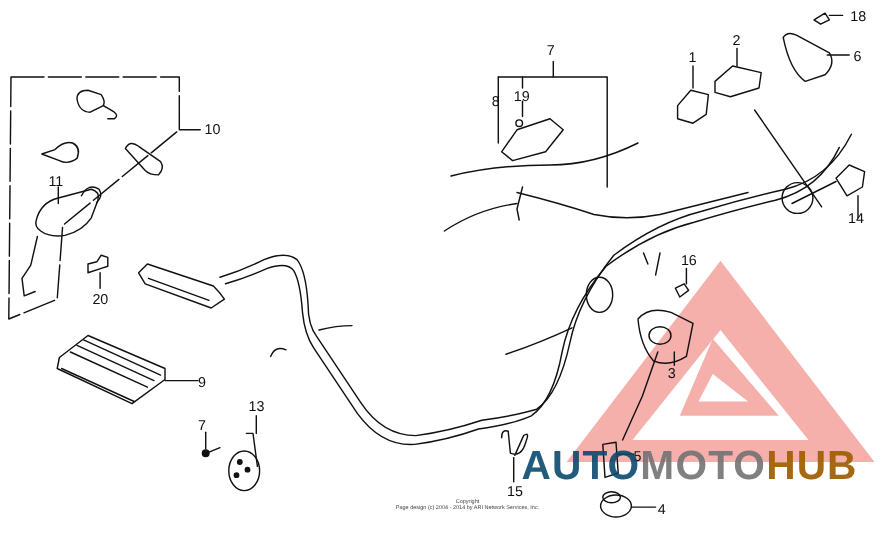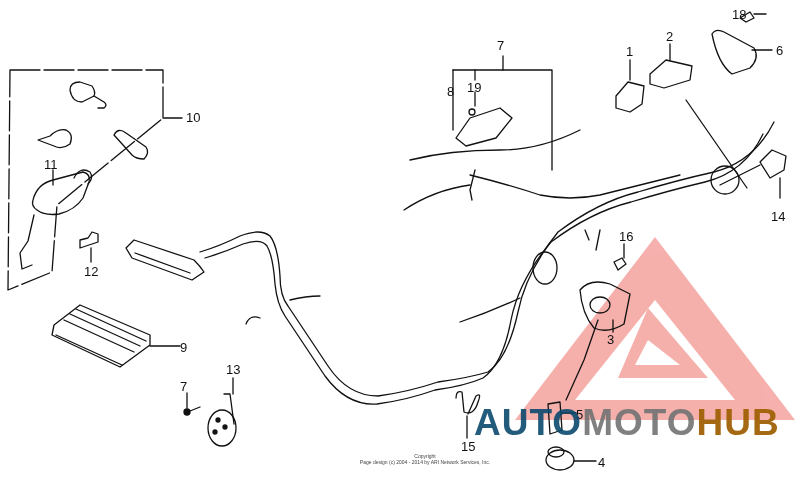--- a/index.html
+++ b/index.html
@@ -172,27 +172,27 @@
 <div class="callout" style="left:666px;top:30px">2</div>
 <div class="callout" style="left:607px;top:333px">3</div>
 <div class="callout" style="left:598px;top:456px">4</div>
 <div class="callout" style="left:576px;top:408px">5</div>
 <div class="callout" style="left:776px;top:44px">6</div>
 <div class="callout" style="left:497px;top:39px">7</div>
 <div class="callout" style="left:447px;top:85px">8</div>
 <div class="callout" style="left:180px;top:341px">9</div>
 <div class="callout" style="left:186px;top:111px">10</div>
 <div class="callout" style="left:44px;top:158px">11</div>
-<div class="callout" style="left:84px;top:265px">12</div>
+<div class="callout" style="left:84px;top:265px">20</div>
 <div class="callout" style="left:226px;top:363px">13</div>
-<div class="callout" style="left:771px;top:210px">14</div>
+<div class="callout" style="left:771px;top:192px">14</div>
 <div class="callout" style="left:461px;top:440px">15</div>
 <div class="callout" style="left:619px;top:230px">16</div>
 <div class="callout" style="left:180px;top:380px">7</div>
-<div class="callout" style="left:732px;top:8px">18</div>
+<div class="callout" style="left:773px;top:8px">18</div>
 <div class="callout" style="left:467px;top:81px">19</div>
 
 <div class="wm-text"><span class="wm-a">AUTO</span><span class="wm-b">MOTO</span><span class="wm-c">HUB</span></div>
 
 <div class="copyright">
   <div>Copyright</div>
   <div>Page design (c) 2004 - 2014 by ARI Network Services, Inc.</div>
 </div>
 
 </body></html>

